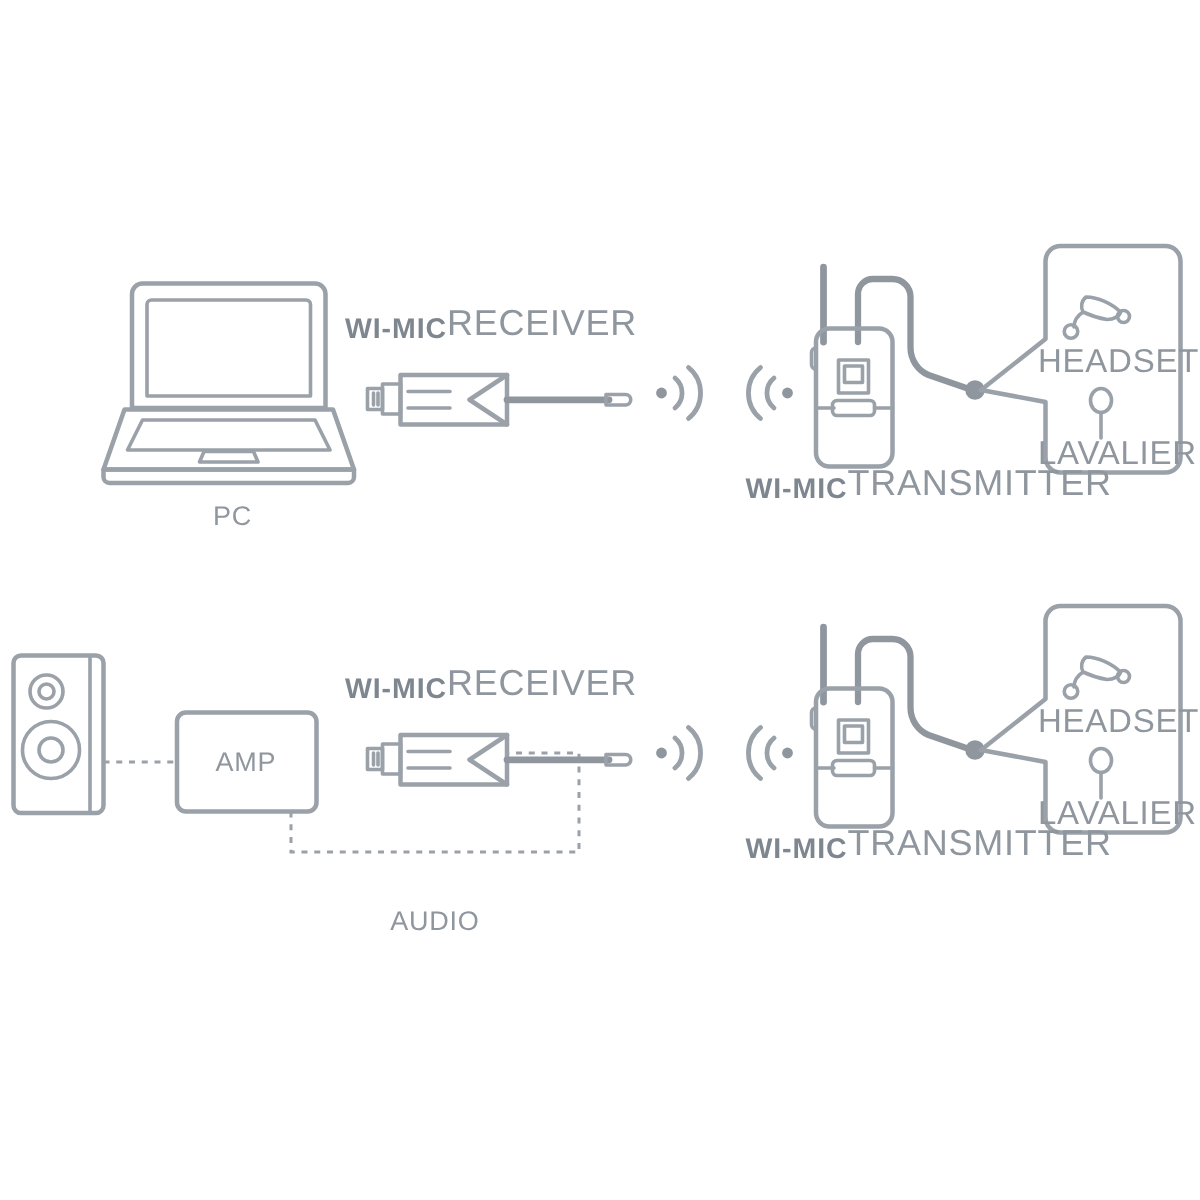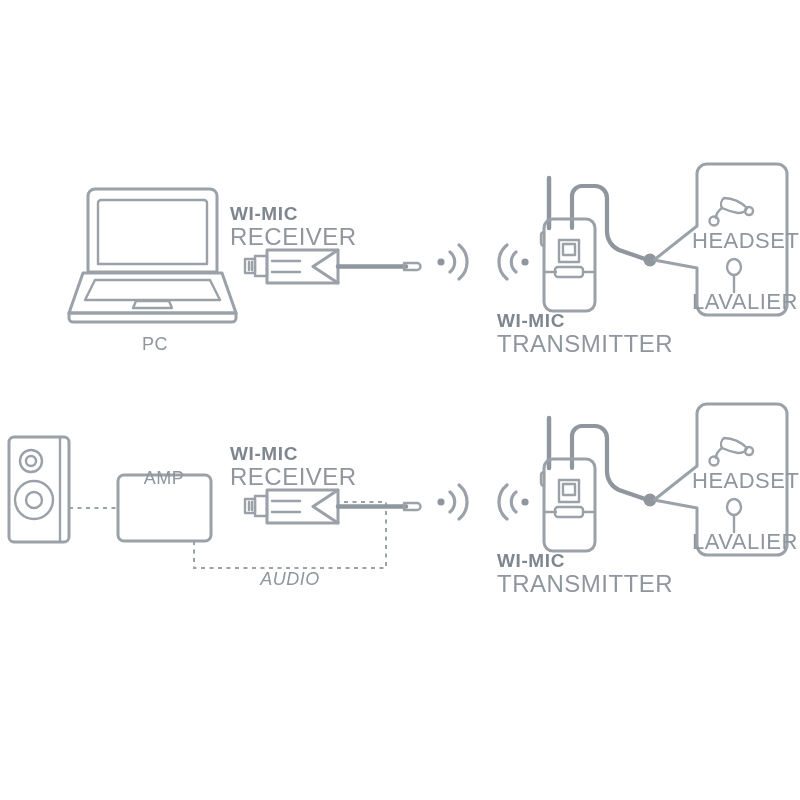--- a/index.html
+++ b/index.html
@@ -94,22 +94,22 @@
     font-size: 24px;
   }
   .lbl-plain {
     font-size: 18px;
   }
   .lbl-callout {
     font-size: 22px;
   }
   .two-line {
     display: flex;
-    flex-direction: column;
-    align-items: flex-start;
+    flex-direction: row;
+    align-items: flex-end;
   }
 </style>
 </head>
 <body>
 
 <div id="diagram-root">
 
   <svg class="canvas" viewBox="0 0 800 800" xmlns="http://www.w3.org/2000/svg">
 
     <g>
@@ -291,25 +291,25 @@
 
   <div class="lbl lbl-callout" style="left:692px; top:290px; width:100px;">
     <span>LAVALIER</span>
   </div>
 
   <div class="lbl two-line" style="left:230px; top:443px; width:145px;">
     <span class="lbl-bold lbl-dev-name">WI-MIC</span>
     <span class="lbl-dev-role">RECEIVER</span>
   </div>
 
-  <div class="lbl lbl-plain" style="left:119px; top:468px; width:90px;">
+  <div class="lbl lbl-plain" style="left:119px; top:498px; width:90px;">
     <span>AMP</span>
   </div>
 
-  <div class="lbl lbl-plain" style="left:240px; top:569px; width:100px;font-style:italic;">
+  <div class="lbl lbl-plain" style="left:240px; top:604px; width:100px;">
     <span>AUDIO</span>
   </div>
 
   <div class="lbl two-line" style="left:497px; top:550px; width:145px;">
     <span class="lbl-bold lbl-dev-name">WI-MIC</span>
     <span class="lbl-dev-role">TRANSMITTER</span>
   </div>
 
   <div class="lbl lbl-callout" style="left:692px; top:469px; width:100px;">
     <span>HEADSET</span>

